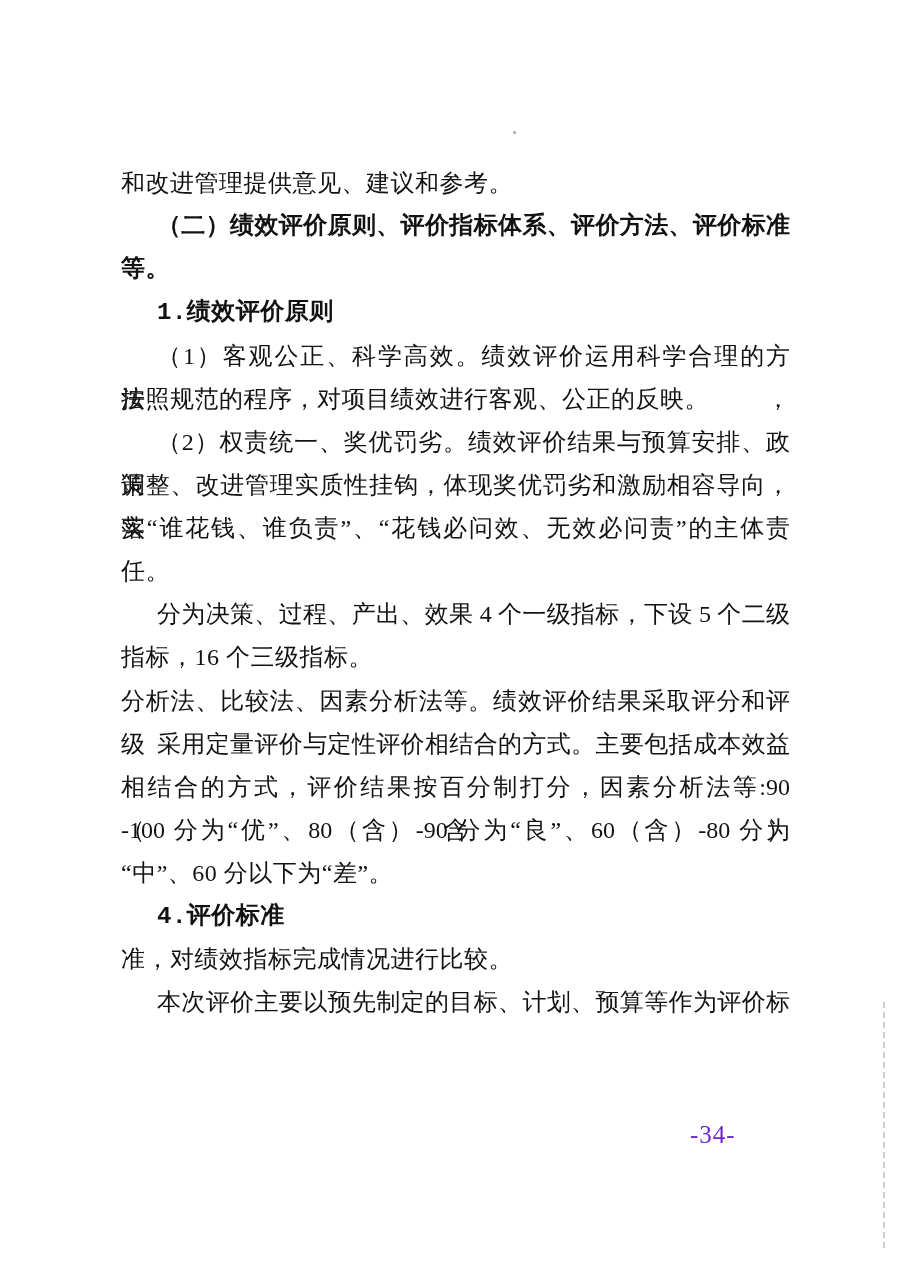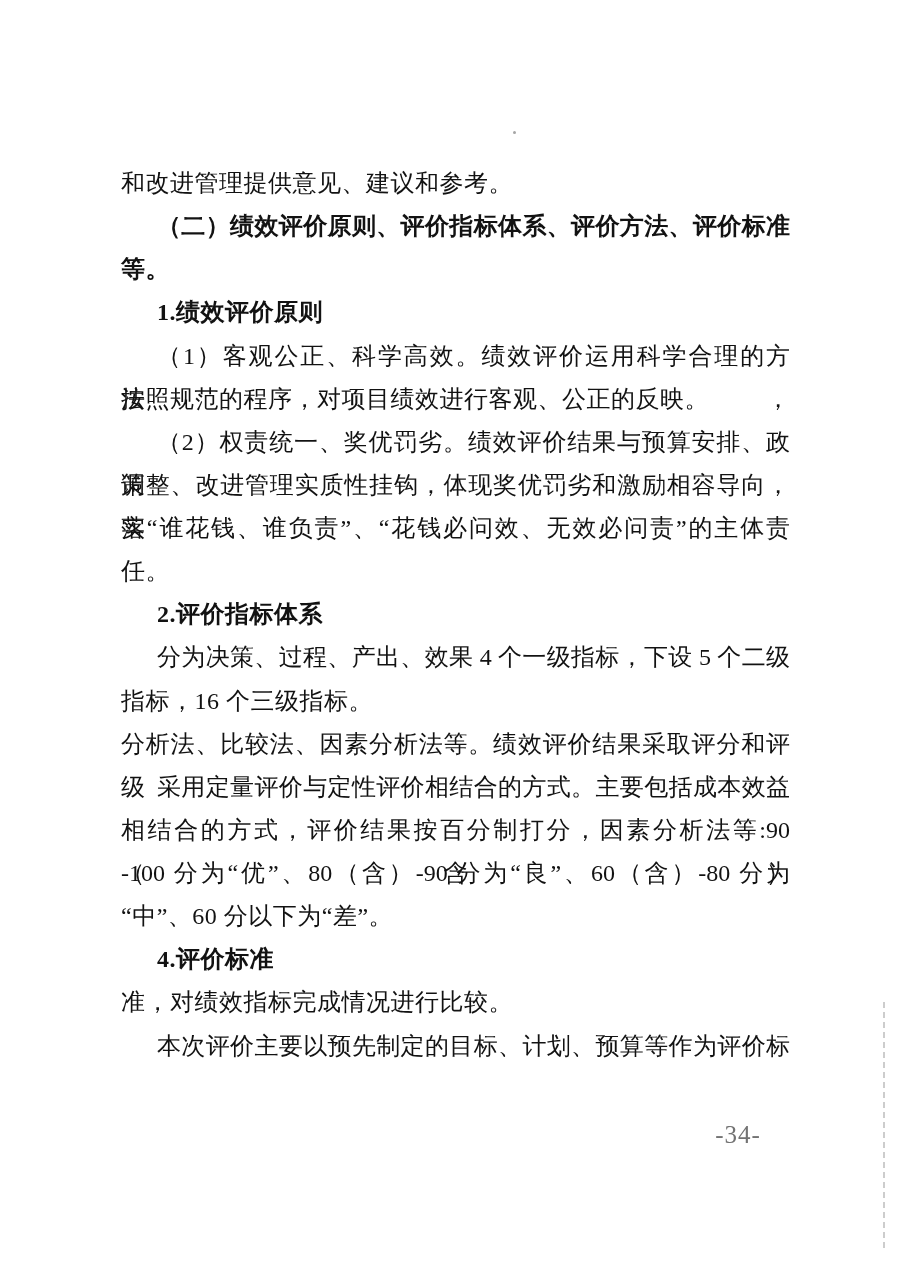--- a/index.html
+++ b/index.html
@@ -32,34 +32,35 @@
     letter-spacing: 0.5px;
   }
   .ln.j {
     white-space: normal;
     text-align: justify;
     text-align-last: justify;
     letter-spacing: 0;
   }
   .ln.b {
     font-weight: 700;
+    font-family: Liberation Mono, monospace;
   }
   .ln.ind {
     text-indent: 36px;
   }
   .pagenum {
     position: absolute;
     left: 690px;
     top: 1120px;
     width: 96px;
-    text-align: center;
+    text-align: left;
     font-size: 25px;
     line-height: 30px;
     letter-spacing: 1px;
-    color: #737373;
+    color: #6d28d9;
   }
   .speck {
     position: absolute;
     left: 513px;
     top: 131px;
     width: 3px;
     height: 3px;
     background: #8f8f8f;
     border-radius: 50%;
     opacity: 0.8;
@@ -85,21 +86,20 @@
     <div class="ln">和改进管理提供意见、建议和参考。</div>
     <div class="ln b ind j">（二）绩效评价原则、评价指标体系、评价方法、评价标准</div>
     <div class="ln b">等。</div>
     <div class="ln b ind">1.绩效评价原则</div>
     <div class="ln ind j">（1）客观公正、科学高效。绩效评价运用科学合理的方法，</div>
     <div class="ln">按照规范的程序，对项目绩效进行客观、公正的反映。</div>
     <div class="ln ind j">（2）权责统一、奖优罚劣。绩效评价结果与预算安排、政策</div>
     <div class="ln j">调整、改进管理实质性挂钩，体现奖优罚劣和激励相容导向，落</div>
     <div class="ln j">实“谁花钱、谁负责”、“花钱必问效、无效必问责”的主体责</div>
     <div class="ln">任。</div>
-    <div class="ln b ind">2.评价指标体系</div>
     <div class="ln ind j">分为决策、过程、产出、效果 4 个一级指标，下设 5 个二级</div>
     <div class="ln">指标，16 个三级指标。</div>
     <div class="ln j">分析法、比较法、因素分析法等。绩效评价结果采取评分和评级</div>
     <div class="ln ind j">采用定量评价与定性评价相结合的方式。主要包括成本效益</div>
     <div class="ln j">相结合的方式，评价结果按百分制打分，因素分析法等:90（含）</div>
     <div class="ln j">-100 分为“优”、80（含）-90 分为“良”、60（含）-80 分为</div>
     <div class="ln">“中”、60 分以下为“差”。</div>
     <div class="ln b ind">4.评价标准</div>
     <div class="ln">准，对绩效指标完成情况进行比较。</div>
     <div class="ln ind j">本次评价主要以预先制定的目标、计划、预算等作为评价标</div>

